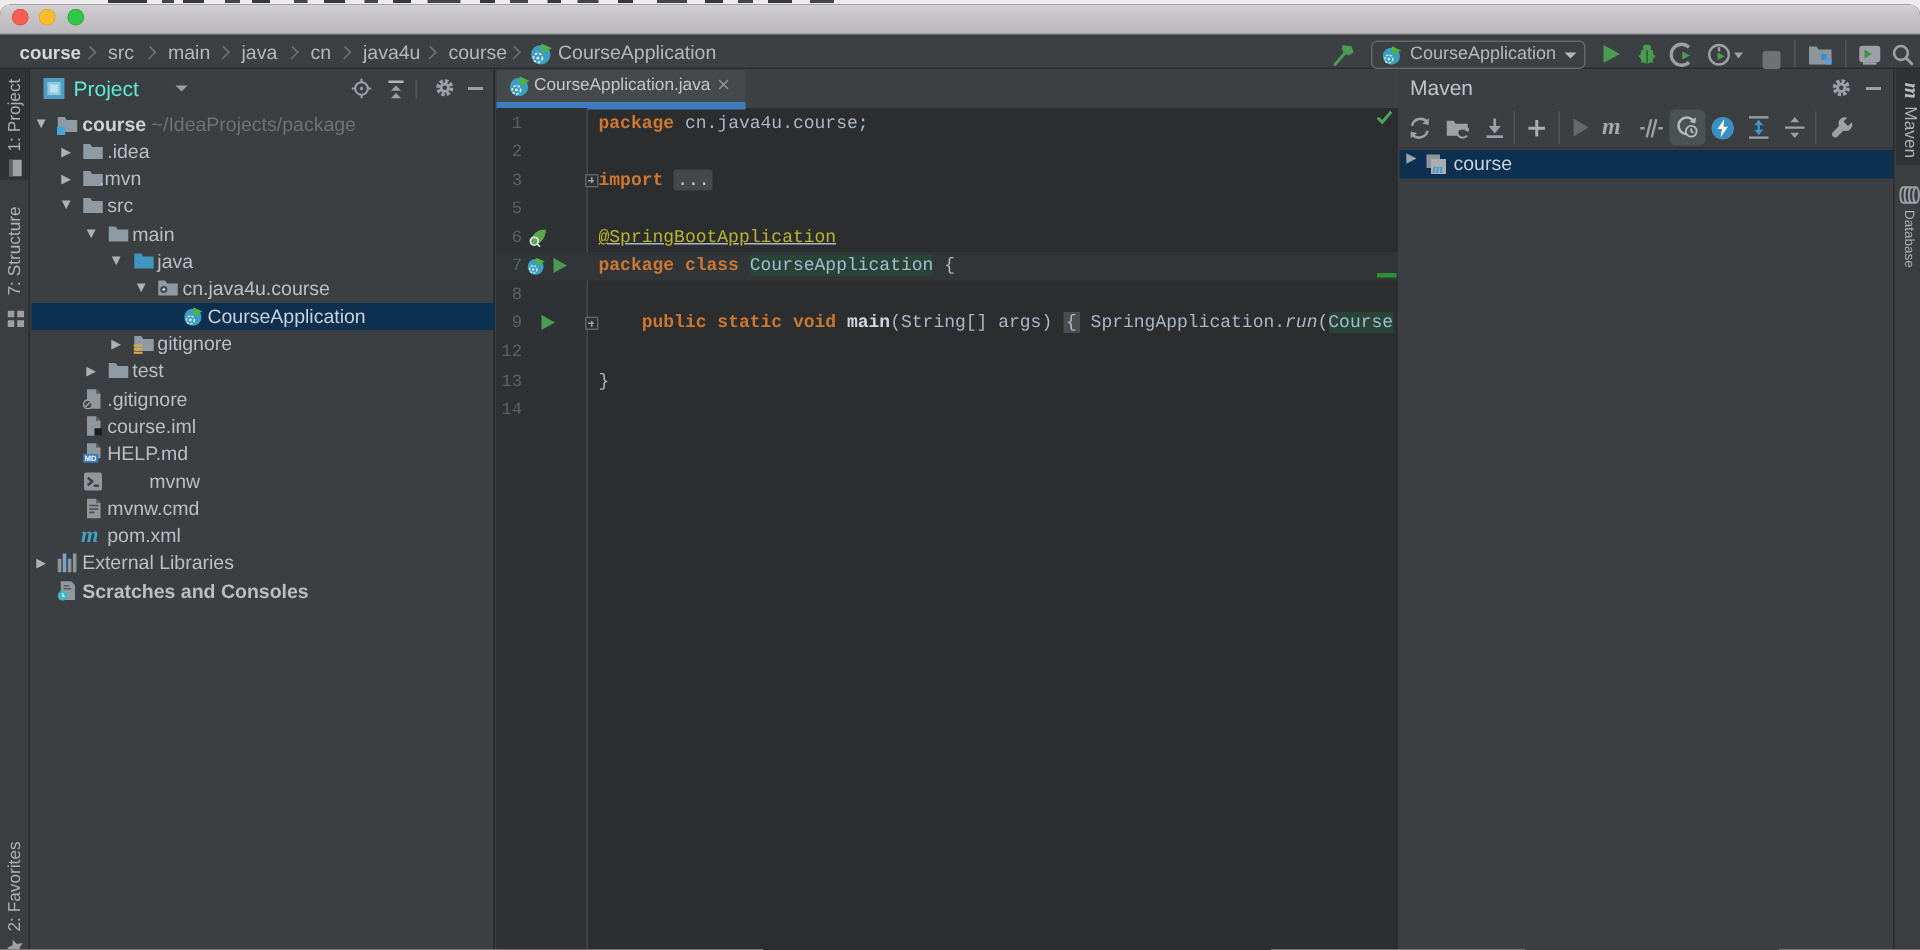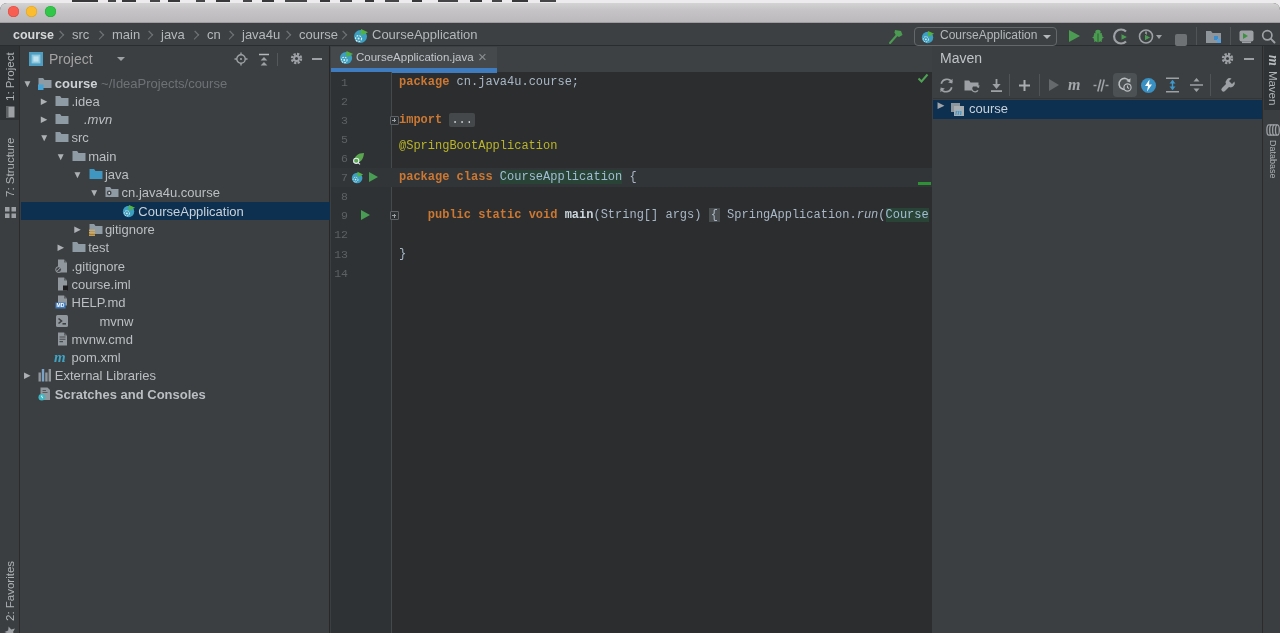--- a/index.html
+++ b/index.html
@@ -186,21 +186,21 @@
         <span>2: Favorites</span>
       </div>
     </div>
     <div class="project">
       <div class="phead">
         <svg class="abs" style="left:7px;top:5px;" width="16" height="16" viewBox="0 0 16 16">
             <rect x="1" y="1" width="14" height="14" fill="#4f9ec2"></rect>
             <rect x="3.6" y="3.6" width="8.8" height="8.8" fill="#8ec7de"></rect>
             <rect x="5.4" y="5.4" width="5.2" height="5.2" fill="#bfe2ef"></rect>
           </svg>
-        <div class="bc" style="left:28px;top:2px;font-size:14px;color:#a3a3a3;">Project</div>
+        <div class="bc" style="left:28px;top:2px;font-size:14px;color:#5eead4;">Project</div>
         <div class="abs" style="left:96px;top:11px;width:0;height:0;border:4px solid transparent;border-top:4.5px solid #9da1a5;"></div>
         <svg class="abs" style="left:213px;top:6px;" width="14" height="14" viewBox="0 0 14 14">
             <circle cx="7" cy="7" r="4.2" fill="none" stroke="#9da1a5" stroke-width="1.4"></circle>
             <circle cx="7" cy="7" r="1.1" fill="#9da1a5"></circle>
             <path d="M7 0.5 V3 M7 11 V13.5 M0.5 7 H3 M11 7 H13.5" stroke="#9da1a5" stroke-width="1.4"></path>
           </svg>
         <svg class="abs" style="left:236px;top:6px;" width="14" height="14" viewBox="0 0 14 14">
             <path d="M2 2.5 H12" stroke="#b4b8bb" stroke-width="1.6"></path>
             <path d="M3.6 8.5 L7 5 L10.4 8.5 Z" fill="#9da1a5"></path>
             <path d="M3.6 13.5 L7 10 L10.4 13.5 Z" fill="#9da1a5"></path>
@@ -213,35 +213,35 @@
           </svg>
         <div class="abs" style="left:291px;top:12px;width:10px;height:1.6px;background:#9da1a5;"></div>
       </div>
 
       <div class="trow" style="top:27.4px;">
           <div class="arr" style="left:0.4px;">▼</div>
         <svg class="ticon" style="left:17.4px;" width="14" height="14" viewBox="0 0 14 14">
             <path d="M0.5 2 h4.6 l1.4 2 h7 v8 h-13 Z" fill="#8e9aa4"></path>
             <rect x="0" y="8.5" width="5.5" height="5.5" fill="#45a3d5"></rect>
           </svg>
-        <div class="tlab" style="left:33.8px;"><b style="color:#ced2d6;">course</b>&nbsp;<span style="color:#6e7276;">~/IdeaProjects/course</span></div>
+        <div class="tlab" style="left:33.8px;"><b style="color:#ced2d6;">course</b>&nbsp;<span style="color:#6e7276;">~/IdeaProjects/package</span></div>
         </div>
       <div class="trow" style="top:45.7px;">
           <div class="arr" style="left:17.1px;font-size:8.5px;">▶</div>
         <svg class="ticon" style="left:34.1px;" width="14" height="14" viewBox="0 0 14 14">
             <path d="M0.5 2 h4.6 l1.4 2 h7 v8 h-13 Z" fill="#8e9aa4"></path>
           </svg>
         <div class="tlab" style="left:50.5px;">.idea</div>
         </div>
       <div class="trow" style="top:64px;">
           <div class="arr" style="left:17.1px;font-size:8.5px;">▶</div>
         <svg class="ticon" style="left:34.1px;" width="14" height="14" viewBox="0 0 14 14">
             <path d="M0.5 2 h4.6 l1.4 2 h7 v8 h-13 Z" fill="#8e9aa4"></path>
           </svg>
-        <div class="tlab" style="left:63px;font-style:italic;">.mvn</div>
+        <div class="tlab" style="left:45px;">.mvn</div>
         </div>
       <div class="trow" style="top:82.3px;">
           <div class="arr" style="left:17.1px;">▼</div>
         <svg class="ticon" style="left:34.1px;" width="14" height="14" viewBox="0 0 14 14">
             <path d="M0.5 2 h4.6 l1.4 2 h7 v8 h-13 Z" fill="#8e9aa4"></path>
           </svg>
         <div class="tlab" style="left:50.5px;">src</div>
         </div>
       <div class="trow" style="top:100.7px;">
           <div class="arr" style="left:33.8px;">▼</div>
@@ -402,21 +402,21 @@
           <circle cx="5.6" cy="10.6" r="1" fill="#dfeef5"></circle>
         </svg>
       <div class="play abs" style="left:38px;top:126px;border-width:5.5px 0 5.5px 9px;border-left-color:#499c54;"></div>
       <div class="play abs" style="left:30px;top:164.3px;border-width:5.5px 0 5.5px 9px;border-left-color:#499c54;"></div>
 
       <div class="fbox" style="left:58.5px;top:69.9px;"></div>
       <div class="fbox" style="left:58.5px;top:165.4px;"></div>
 
       <div class="cl" style="top:26.6px;text-align:right;"><span class="k">package</span> cn.java4u.course;</div>
       <div class="cl" style="top:64.8px;"><span class="k">import</span> <span class="fold" style="padding:0 2px;">...</span></div>
-      <div class="cl" style="top:91px;"><span class="ann">@SpringBootApplication</span></div>
+      <div class="cl" style="top:103px;text-decoration:underline;"><span class="ann">@SpringBootApplication</span></div>
       <div class="cl" style="top:122.1px;"><span class="k">package class</span> <span class="hl">CourseApplication</span> {</div>
       <div class="cl" style="top:160.3px;">    <span class="k">public static void</span> <b style="color:#ccd6dd;">main</b>(String[] args) <span style="background:#4b4e50;padding:0 2px;">{</span> SpringApplication.<i>run</i>(<span class="hl">Course</span></div>
       <div class="cl" style="top:198.5px;">}</div>
 
       <svg class="abs" style="left:586px;top:27px;" width="12" height="11" viewBox="0 0 12 11">
           <path d="M1.5 5.5 L4.5 8.5 L10.5 1.5" fill="none" stroke="#4fa254" stroke-width="2"></path>
         </svg>
       <div class="abs" style="left:587px;top:136.3px;width:13px;height:2.8px;background:#2e9135;"></div>
     </div>
     <div class="maven">

